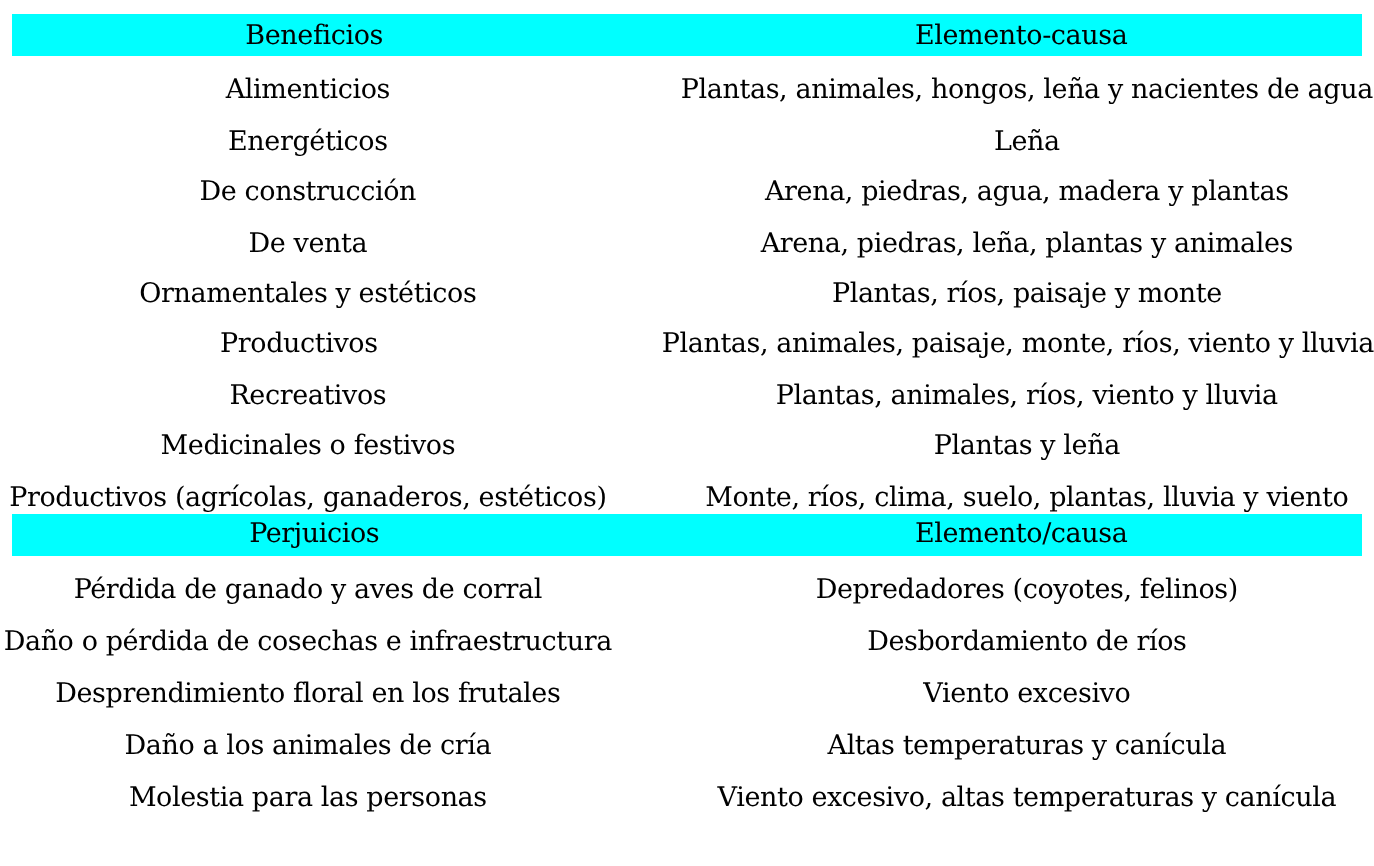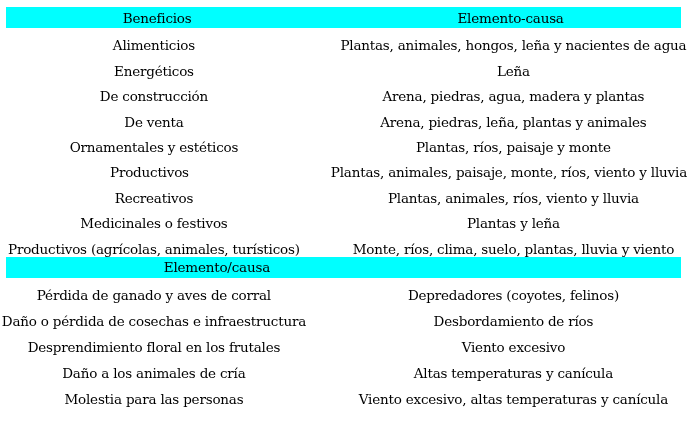--- a/index.html
+++ b/index.html
@@ -83,27 +83,28 @@
     </div>
     <div class="data-row">
       <div class="c1">Recreativos</div>
       <div class="c2">Plantas, animales, ríos, viento y lluvia</div>
     </div>
     <div class="data-row">
       <div class="c1">Medicinales o festivos</div>
       <div class="c2">Plantas y leña</div>
     </div>
     <div class="data-row">
-      <div class="c1">Productivos (agrícolas, animales, turísticos)</div>
+      <div class="c1">Productivos (agrícolas, ganaderos, estéticos)</div>
       <div class="c2">Monte, ríos, clima, suelo, plantas, lluvia y viento</div>
     </div>
   </div>
 
   <div class="sec2">
     <div class="hdr-row">
+      <div class="c1">Perjuicios</div>
       <div class="c2">Elemento/causa</div>
     </div>
 
     <div class="data-row">
       <div class="c1">Pérdida de ganado y aves de corral</div>
       <div class="c2">Depredadores (coyotes, felinos)</div>
     </div>
     <div class="data-row">
       <div class="c1">Daño o pérdida de cosechas e infraestructura</div>
       <div class="c2">Desbordamiento de ríos</div>

